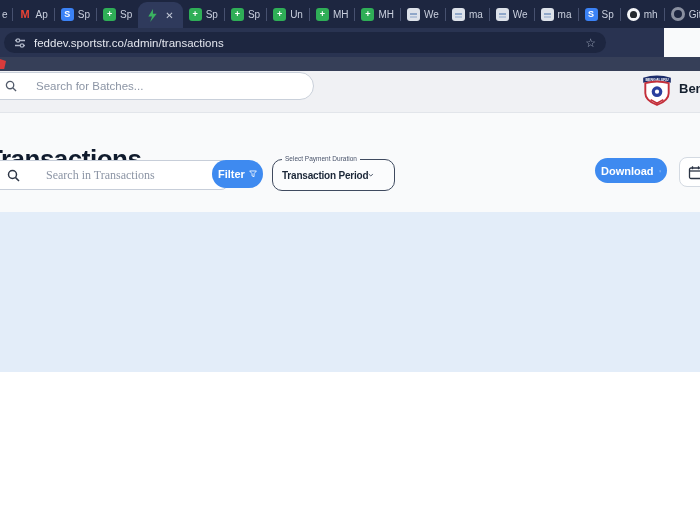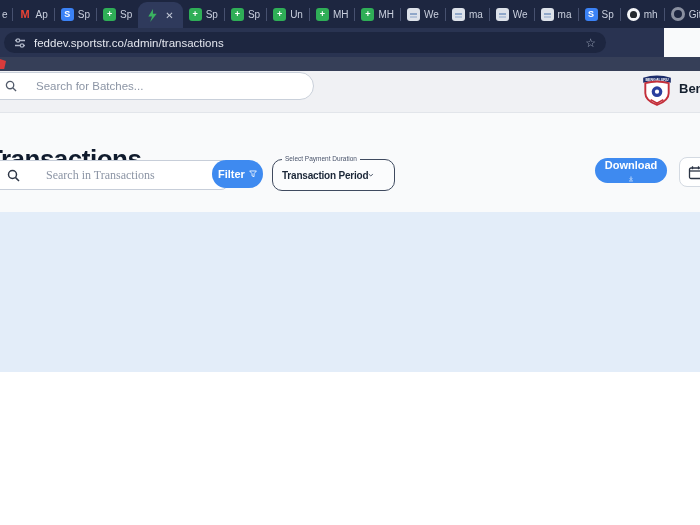--- a/index.html
+++ b/index.html
@@ -64,21 +64,21 @@
              justify-content:center;gap:4px;font-family:inherit;}
   .durationsel{position:absolute;left:272px;top:159px;width:92px;height:30px;border:1.5px solid #3f4a5f;
                border-radius:10px;background:#fbfcfd;display:flex;align-items:center;justify-content:space-between;
                padding:0 20px 0 9px;}
   .durationsel .leg{position:absolute;left:9px;top:-5px;background:#fbfcfd;padding:0 3px;font-size:6.5px;
                     color:#49536a;white-space:nowrap;}
   .durationsel .val{font-size:10px;font-weight:bold;color:#1b2738;letter-spacing:-0.2px;white-space:nowrap;}
   .durationsel .chev{color:#4a5568;font-size:9px;}
   .dlbtn{position:absolute;left:595px;top:158px;width:72px;height:25px;border:none;border-radius:13px;
          background:#3e8af0;color:#fff;font-size:11px;font-weight:bold;display:flex;align-items:center;
-         justify-content:center;gap:5px;font-family:inherit;flex-direction:column;}
+         justify-content:center;gap:5px;font-family:inherit;}
   .calbtn{position:absolute;left:679px;top:157px;width:34px;height:28px;background:#fff;border:1px solid #d4dae2;
           border-radius:8px;display:flex;align-items:center;padding-left:8px;}
   
   .chartband{position:absolute;left:0;top:212px;width:700px;height:160px;background:#e3edf9;}
   .donutwrap{position:absolute;left:24px;top:227px;width:140px;height:140px;}
   .donutcenter{position:absolute;left:24px;top:227px;width:140px;height:140px;display:flex;flex-direction:column;
                align-items:center;justify-content:center;color:#1969c5;font-weight:bold;font-size:15px;line-height:18px;}
   .litem{position:absolute;}
   .lrow{display:flex;align-items:center;}
   .swatch{width:19px;height:6px;border-radius:3px;flex:0 0 auto;}

